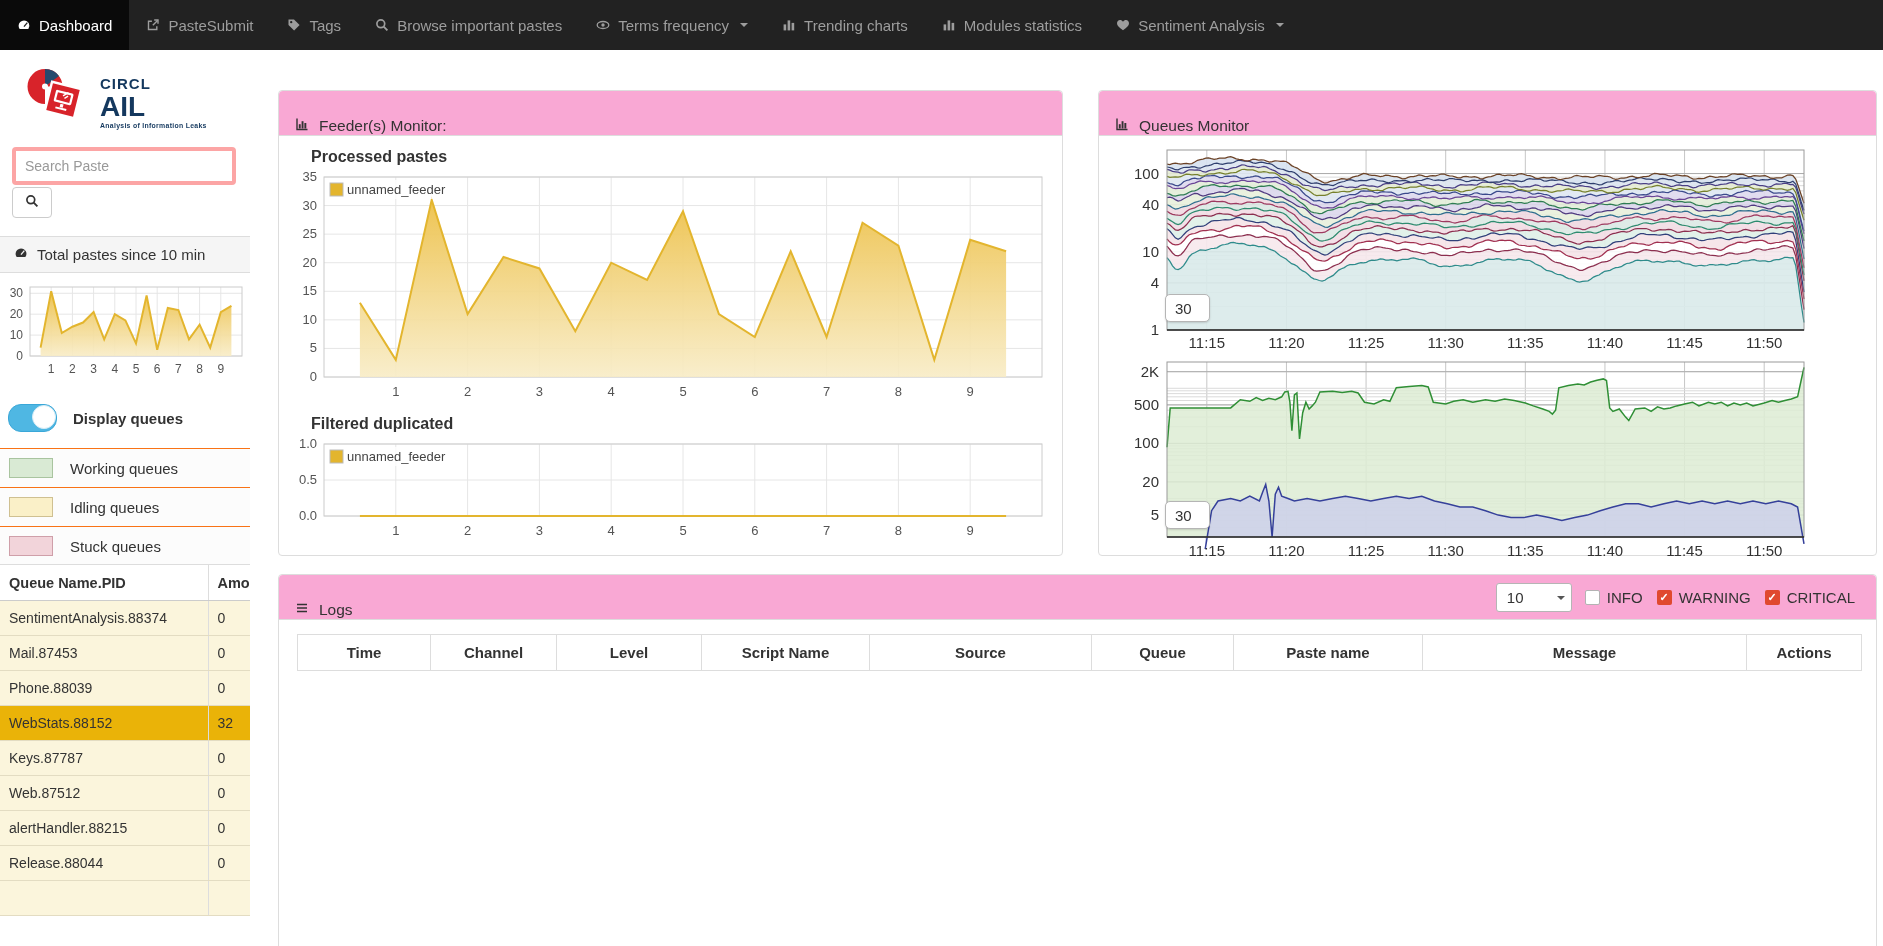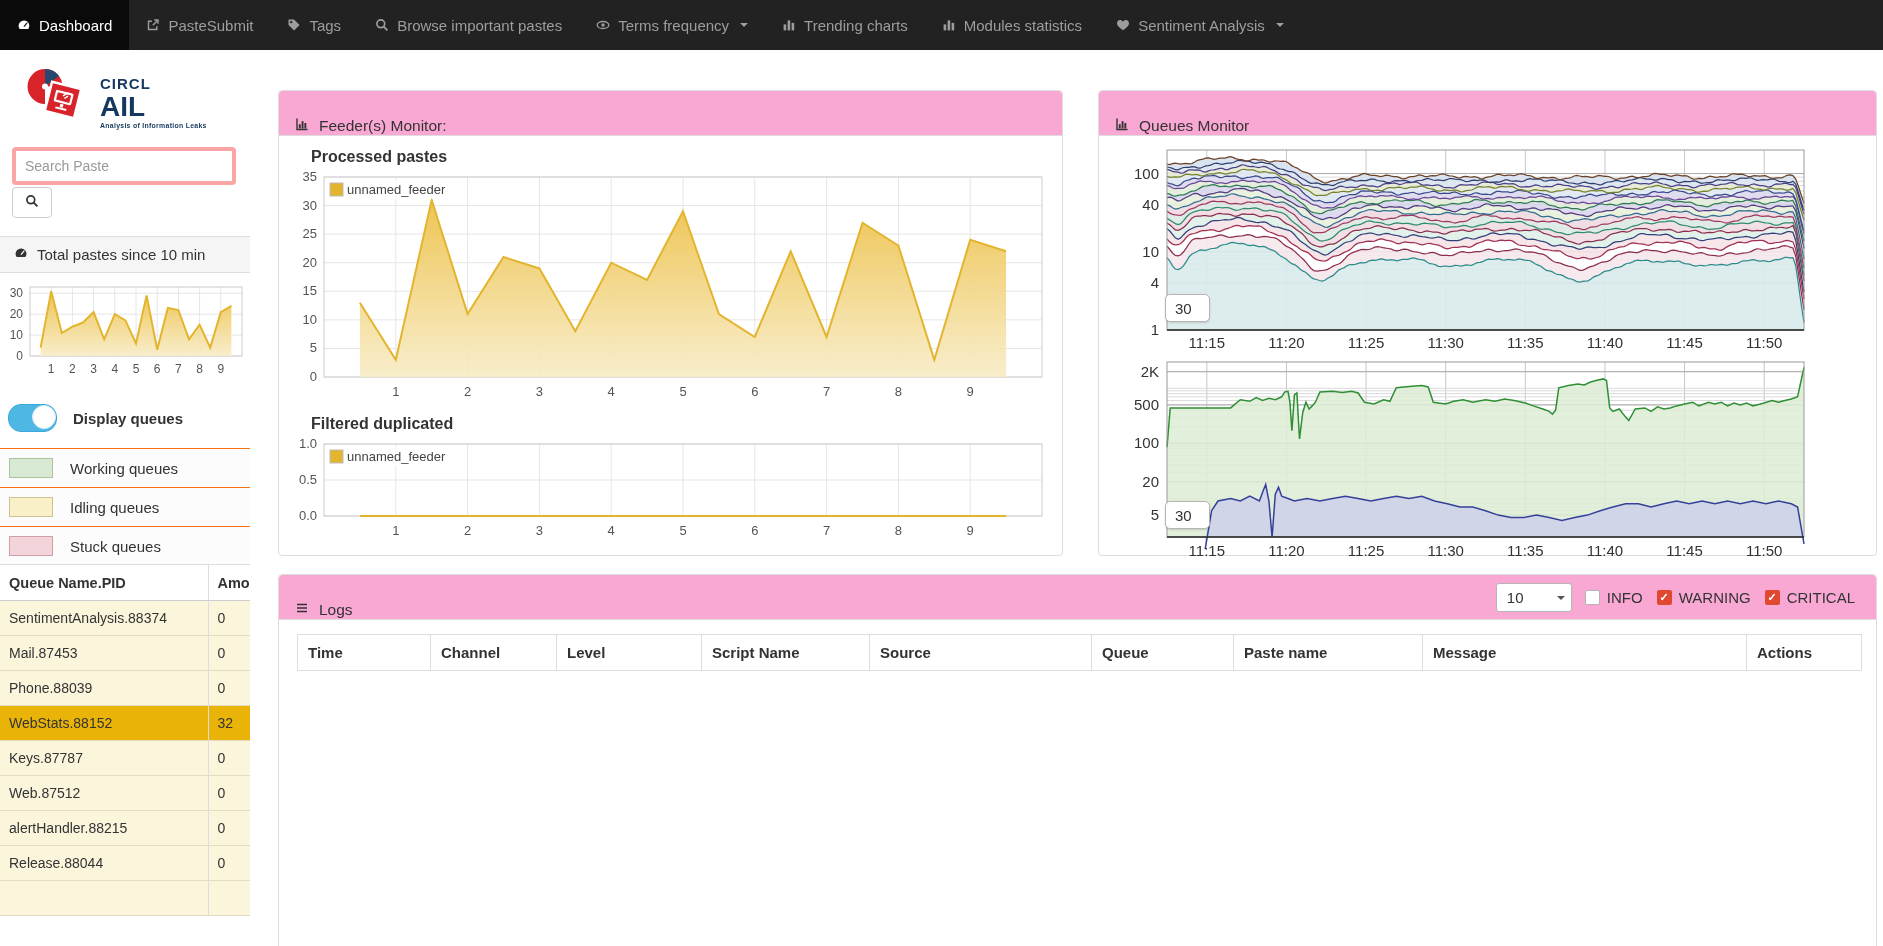--- a/index.html
+++ b/index.html
@@ -56,21 +56,21 @@
 
   
   .logs-controls{position:absolute;right:14px;top:8px;display:flex;align-items:center;gap:7px;font-size:15px;font-weight:normal}
   .page-select{width:58px;height:27px;border:1px solid #b5b5b5;border-radius:3px;background:#fff;display:flex;align-items:center;justify-content:space-between;padding:0 6px 0 10px;cursor:pointer;margin-right:6px}
   .page-select .caret{border-top-color:#555}
   .cbx{width:15px;height:15px;border-radius:2px;display:inline-flex;align-items:center;justify-content:center;box-sizing:border-box;cursor:pointer}
   .cbx.checked{color:#fff;font-size:11px;font-weight:bold}
   .cbx.un{background:#fff;border:1px solid #b3b3b3}
   .flt-label{margin-right:7px}
   #logs-table{margin:14px 0 0 18px;border-collapse:collapse;table-layout:fixed;width:1564px;font-size:15px}
-  #logs-table th,#logs-table td{border:1px solid #ddd;padding:8px 10px;text-align:left;height:19px;white-space:nowrap;overflow:hidden;box-sizing:content-box}
+  #logs-table th,#logs-table td{border:1px solid #ddd;padding:8px 10px;text-align:center;height:19px;white-space:nowrap;overflow:hidden;box-sizing:content-box}
   #logs-table th{background:#fff;font-weight:bold}
   svg{overflow:visible}
 </style>
 </head>
 <body>
 
 <div id="stage">
 
   <nav id="navbar">
       <div class="nav-item active">

